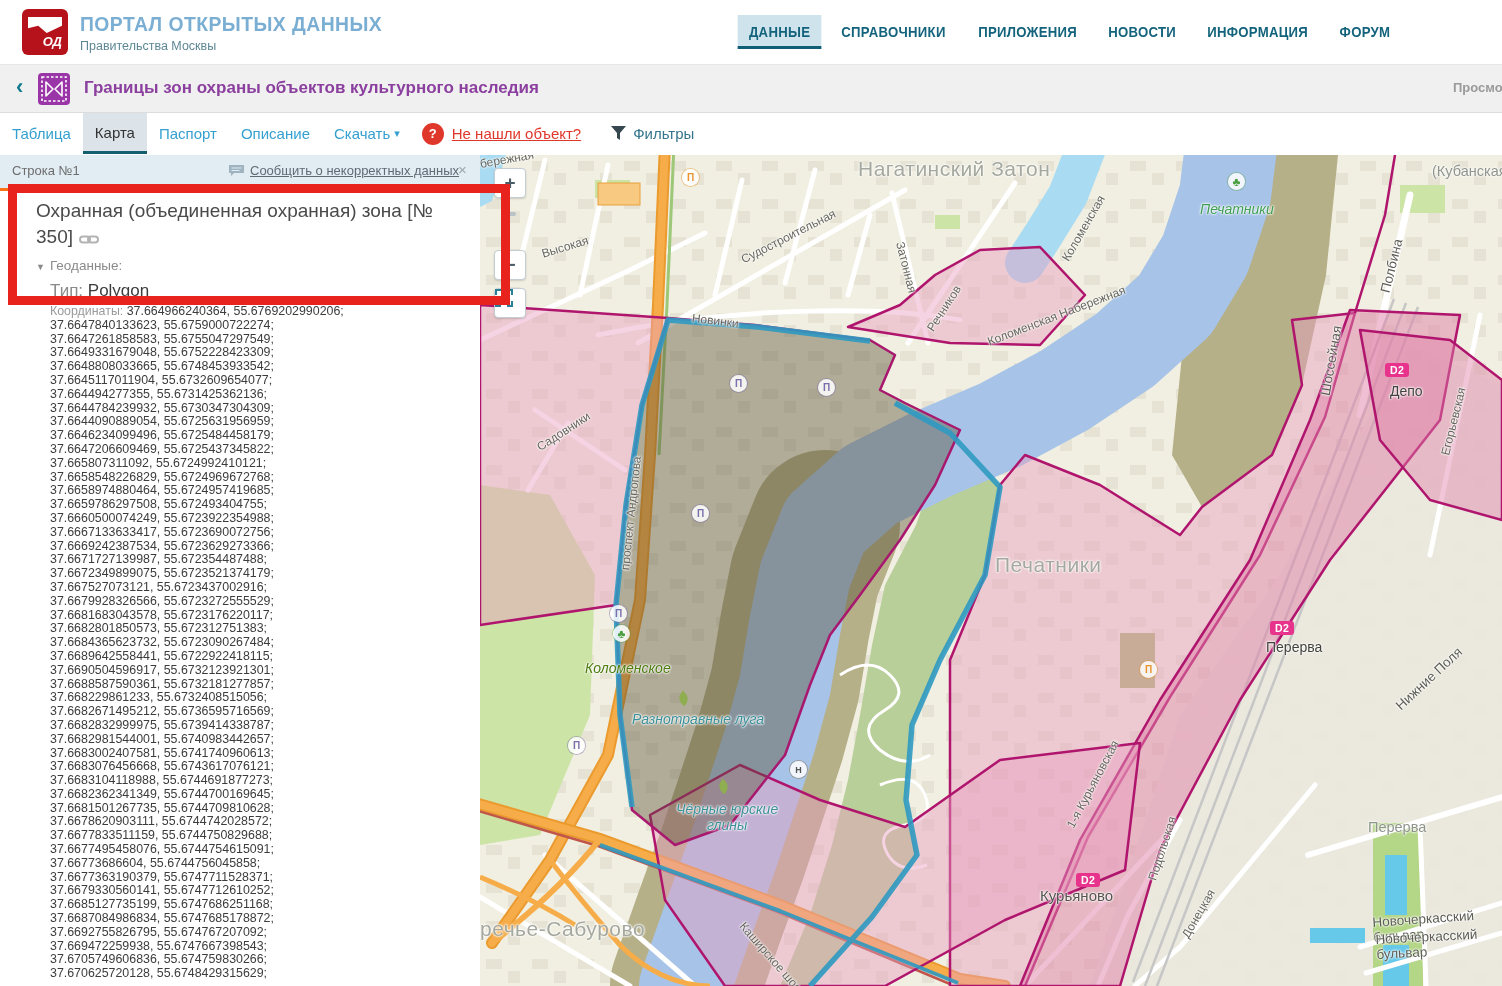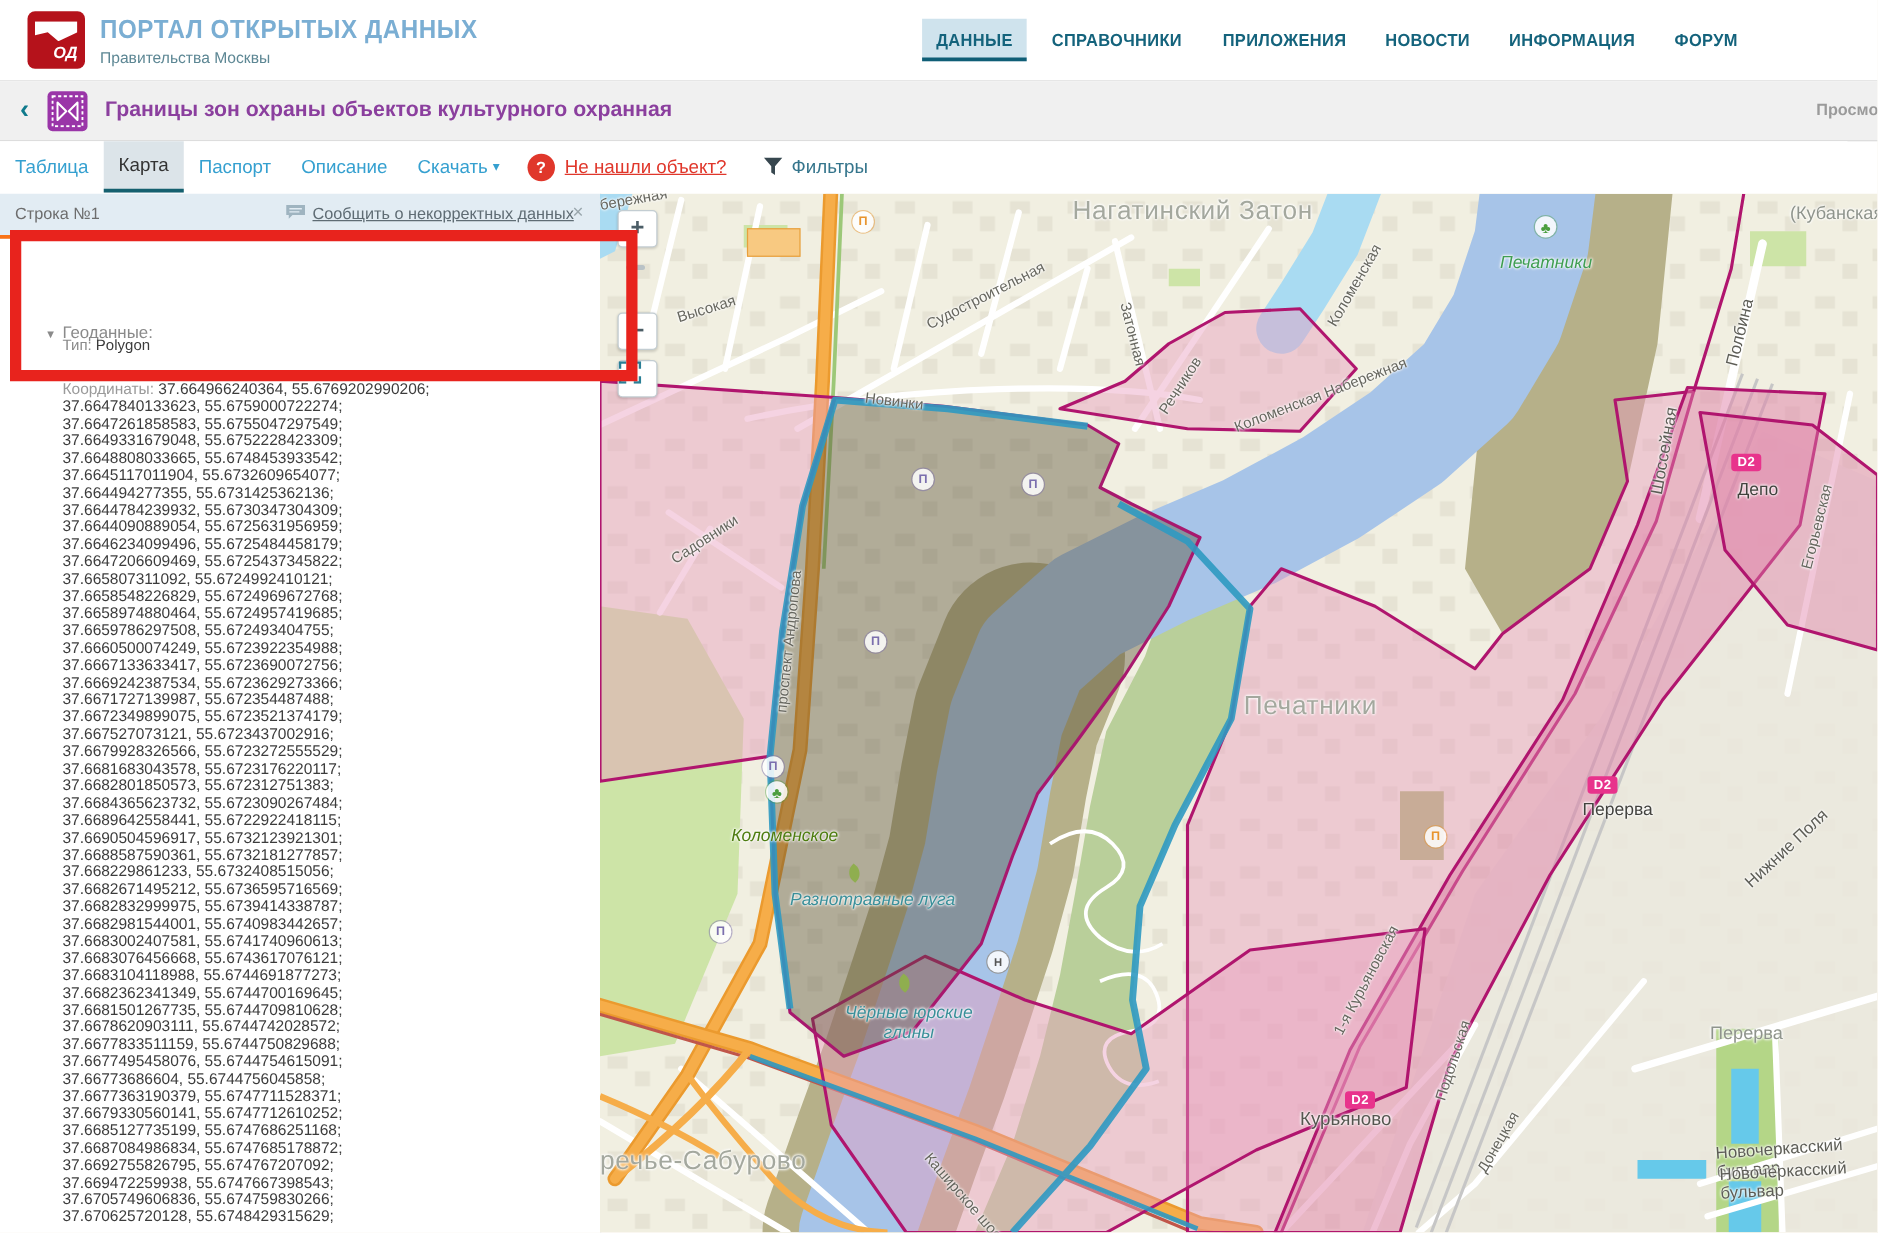--- a/index.html
+++ b/index.html
@@ -42,21 +42,21 @@
   #panel{position:absolute;left:0;top:155px;width:480px;height:831px;background:#fff;border-right:1px solid #c9d4da;}
   #panel-head{position:absolute;left:0;top:0;width:480px;height:33px;background:#e2ecf3;border-bottom:3px solid #f97316;}
   #row-label{position:absolute;left:12px;top:8px;font-size:13px;color:#6d6d6d;}
   #report-icon{position:absolute;left:228px;top:8px;}
   #report-link{position:absolute;left:250px;top:8px;font-size:13px;color:#5f6c74;text-decoration:underline;cursor:pointer;}
   #panel-close{position:absolute;left:458px;top:6px;font-size:15px;color:#9aa7ad;cursor:pointer;}
   #zone-title{position:absolute;left:36px;top:43px;width:408px;font-size:19px;color:#4a4a4a;line-height:26px;}
   #link-icon{display:inline-block;vertical-align:-2px;margin-left:6px;}
   #geo-row{position:absolute;left:36px;top:103px;font-size:13.5px;color:#8a8a8a;}
   #geo-caret{font-size:9px;color:#8a8a8a;margin-right:5px;}
-  #type-row{position:absolute;left:50px;top:114px;font-size:12px;color:#8a8a8a;}
+  #type-row{position:absolute;left:50px;top:126px;font-size:17px;color:#8a8a8a;}
   #type-row b{color:#3c3c3c;font-weight:normal;}
   #coords{position:absolute;left:50px;top:150px;width:420px;height:846px;overflow:hidden;
     font-size:12.4px;line-height:13.8px;color:#3c3c3c;}
   .coord-label{color:#9a9a9a;}
 
   
   #annotation{position:absolute;left:8px;top:184px;width:484px;height:103px;border:9px solid #e8231d;z-index:60;pointer-events:none;}
 
   
   #map{position:absolute;left:480px;top:155px;width:1022px;height:831px;background:#f1efe1;overflow:hidden;cursor:grab;}
@@ -113,21 +113,21 @@
   </div>
 
   <div id="crumb">
     <div id="back-chevron">‹</div>
     <div id="ds-icon">
       <svg width="26" height="26" viewBox="0 0 26 26">
         <rect x="1" y="1" width="24" height="24" fill="none" stroke="#fff" stroke-width="1.6" stroke-dasharray="2.5 2"></rect>
         <path d="M5,6 L12,13 L5,20 Z M21,6 L14,13 L21,20 Z" fill="none" stroke="#fff" stroke-width="1.6" stroke-linejoin="round"></path>
       </svg>
     </div>
-    <div id="crumb-title">Границы зон охраны объектов культурного охранная</div>
+    <div id="crumb-title">Границы зон охраны объектов культурного наследия</div>
     <div id="views-label">Просмотров</div>
   </div>
 
   <div id="tabbar">
     <div class="tab">Таблица</div>
     <div class="tab active">Карта</div>
     <div class="tab">Паспорт</div>
     <div class="tab">Описание</div>
     <div class="tab">
       <span>Скачать</span>
@@ -149,20 +149,26 @@
       <span id="report-icon">
         <svg width="17" height="13" viewBox="0 0 17 13">
             <path d="M1,1 h15 v8 h-10 l-3,3 v-3 h-2 z" fill="#9fb4c0"></path>
             <path d="M3.5,4 h10 M3.5,6.5 h8" stroke="#e2ecf3" stroke-width="1.1"></path>
           </svg>
       </span>
       <div id="report-link">Сообщить о некорректных данных</div>
       <div id="panel-close">×</div>
     </div>
 
+    <div id="zone-title"><span>Охранная (объединенная охранная) зона [№ 350]</span><span id="link-icon"><svg width="20" height="11" viewBox="0 0 20 11">
+            <g fill="none" stroke="#b3b3b3" stroke-width="2">
+              <rect x="1" y="2.5" width="10" height="6" rx="3"></rect>
+              <rect x="9" y="2.5" width="10" height="6" rx="3"></rect>
+            </g>
+          </svg></span></div>
 
     <div id="geo-row"><span id="geo-caret">▼</span><span>Геоданные:</span></div>
 
     <div id="type-row"><span>Тип:</span> <b>Polygon</b></div>
 
     <div id="coords">
         <div class="coord-line"><span class="coord-label">Координаты:  </span>37.664966240364, 55.6769202990206;</div>
         <div class="coord-line">37.6647840133623, 55.6759000722274;</div>
         <div class="coord-line">37.6647261858583, 55.6755047297549;</div>
         <div class="coord-line">37.6649331679048, 55.6752228423309;</div>

